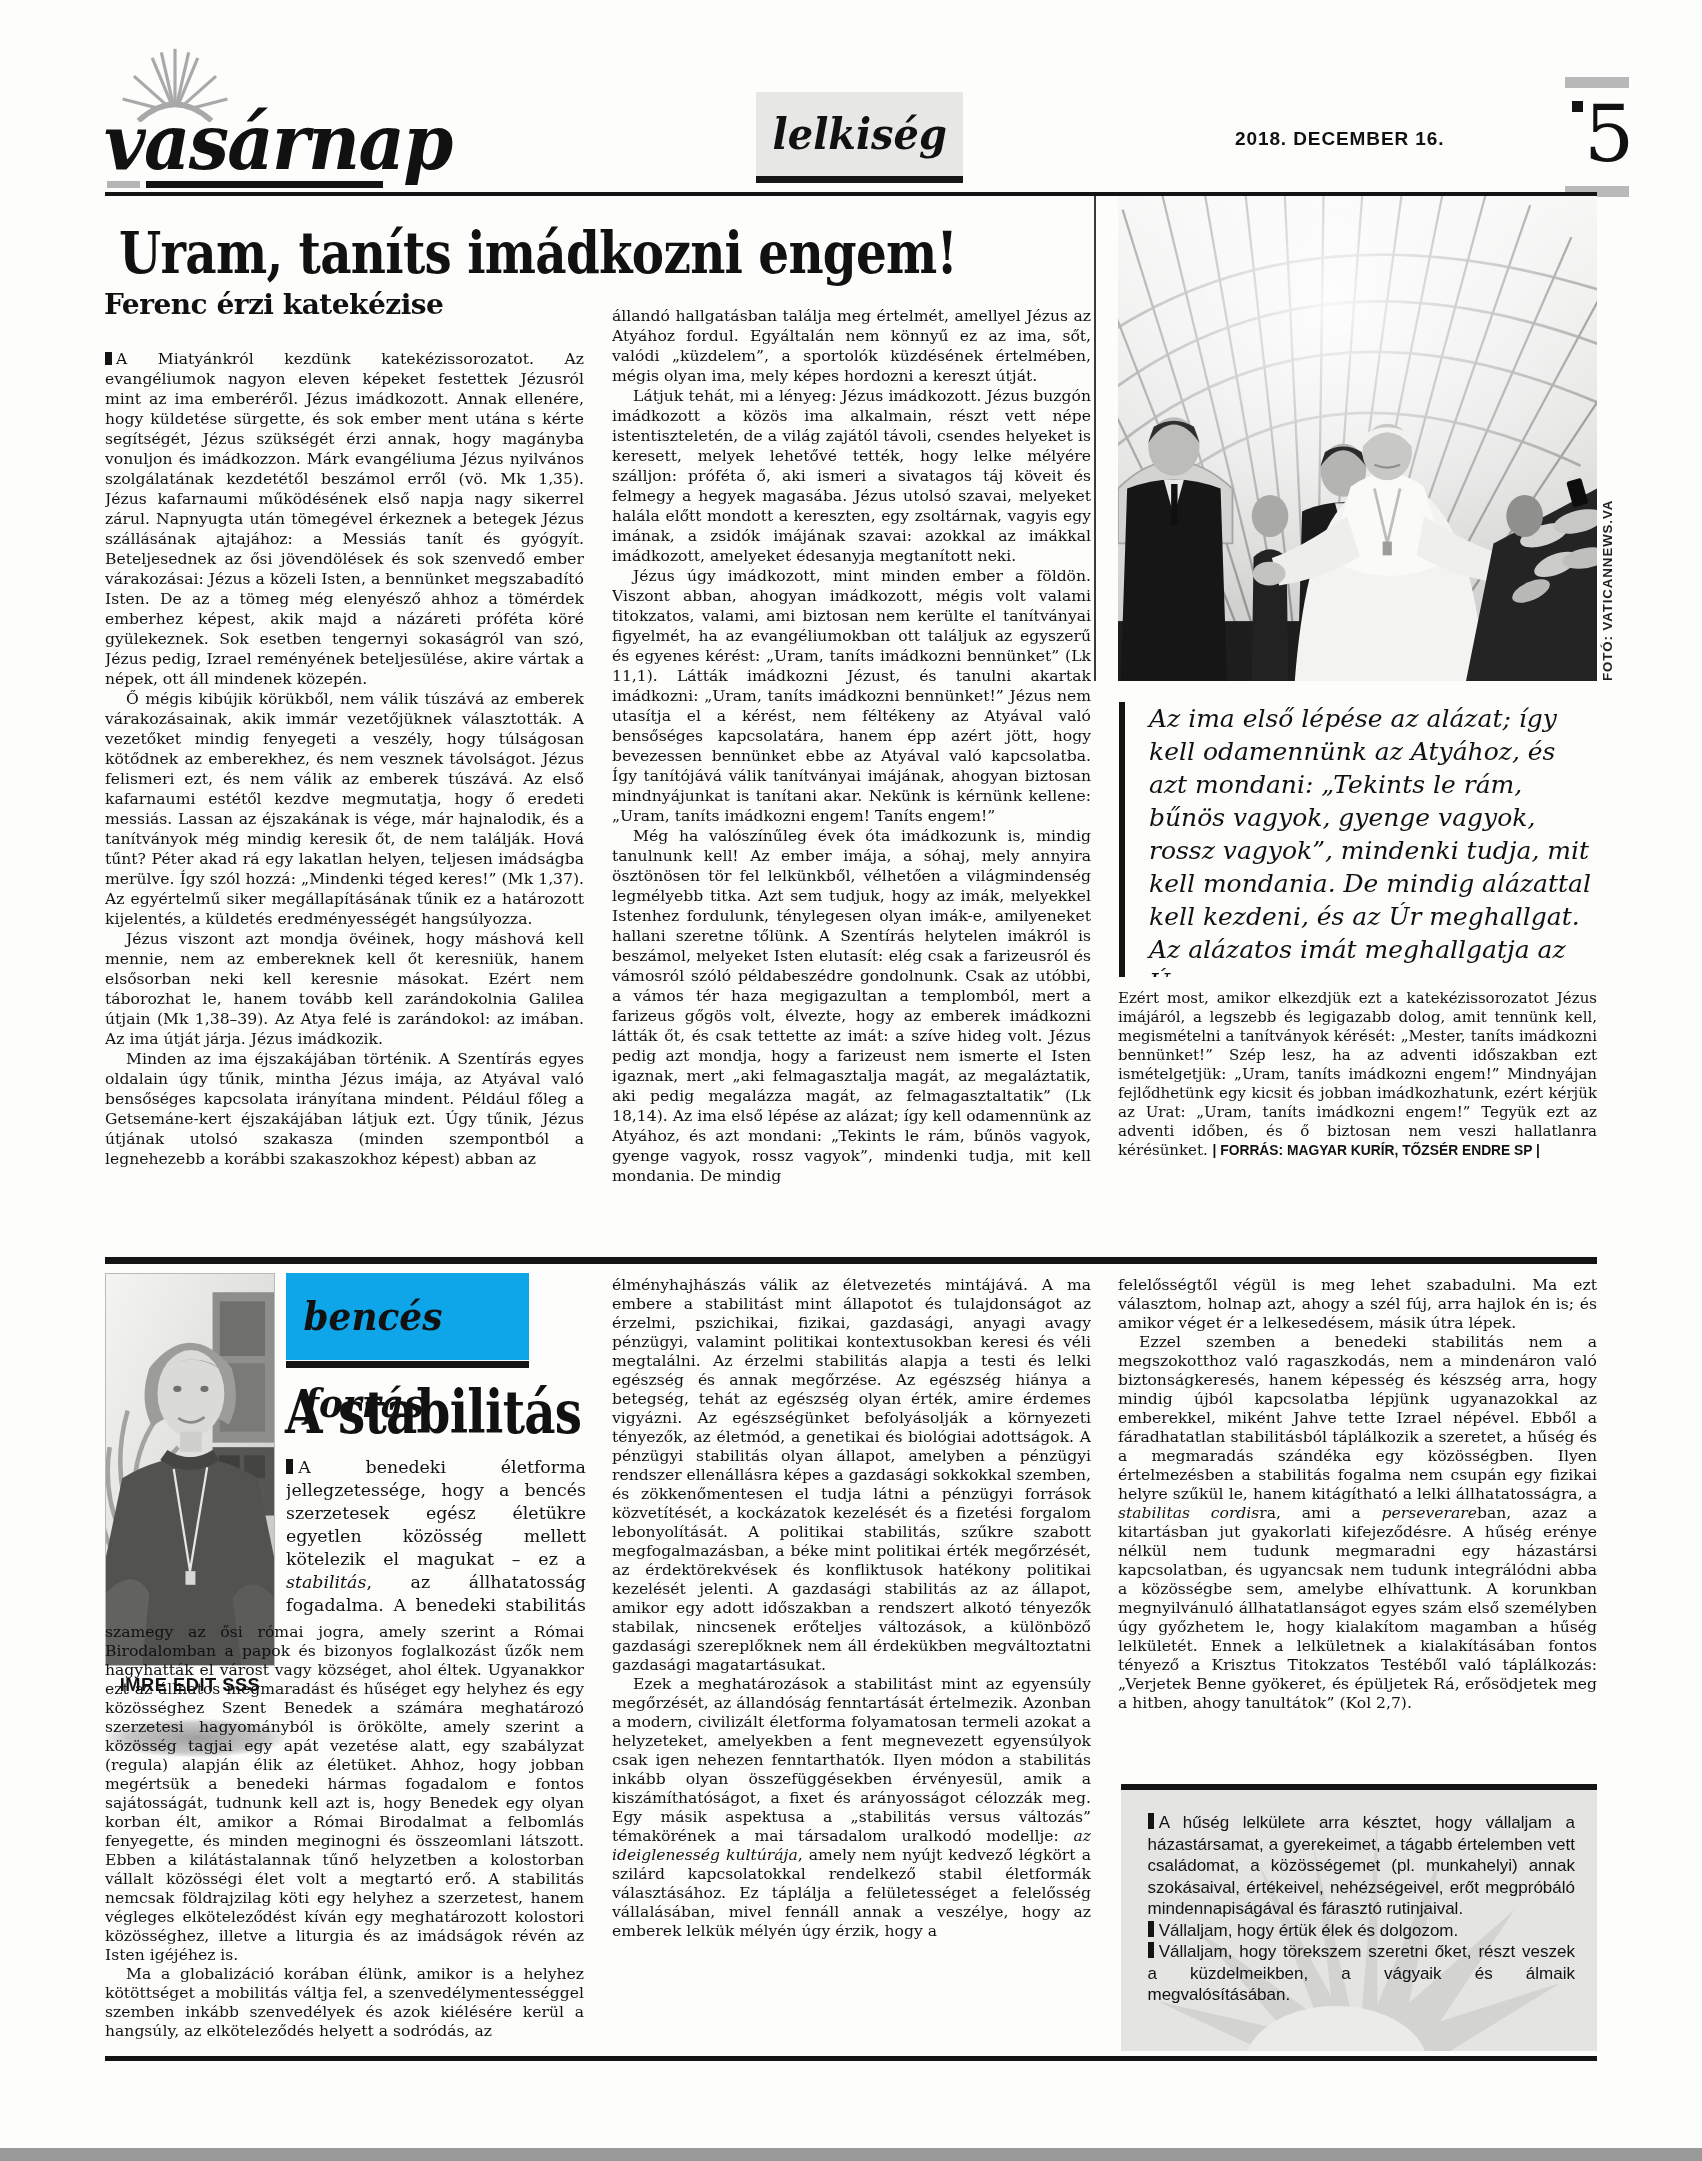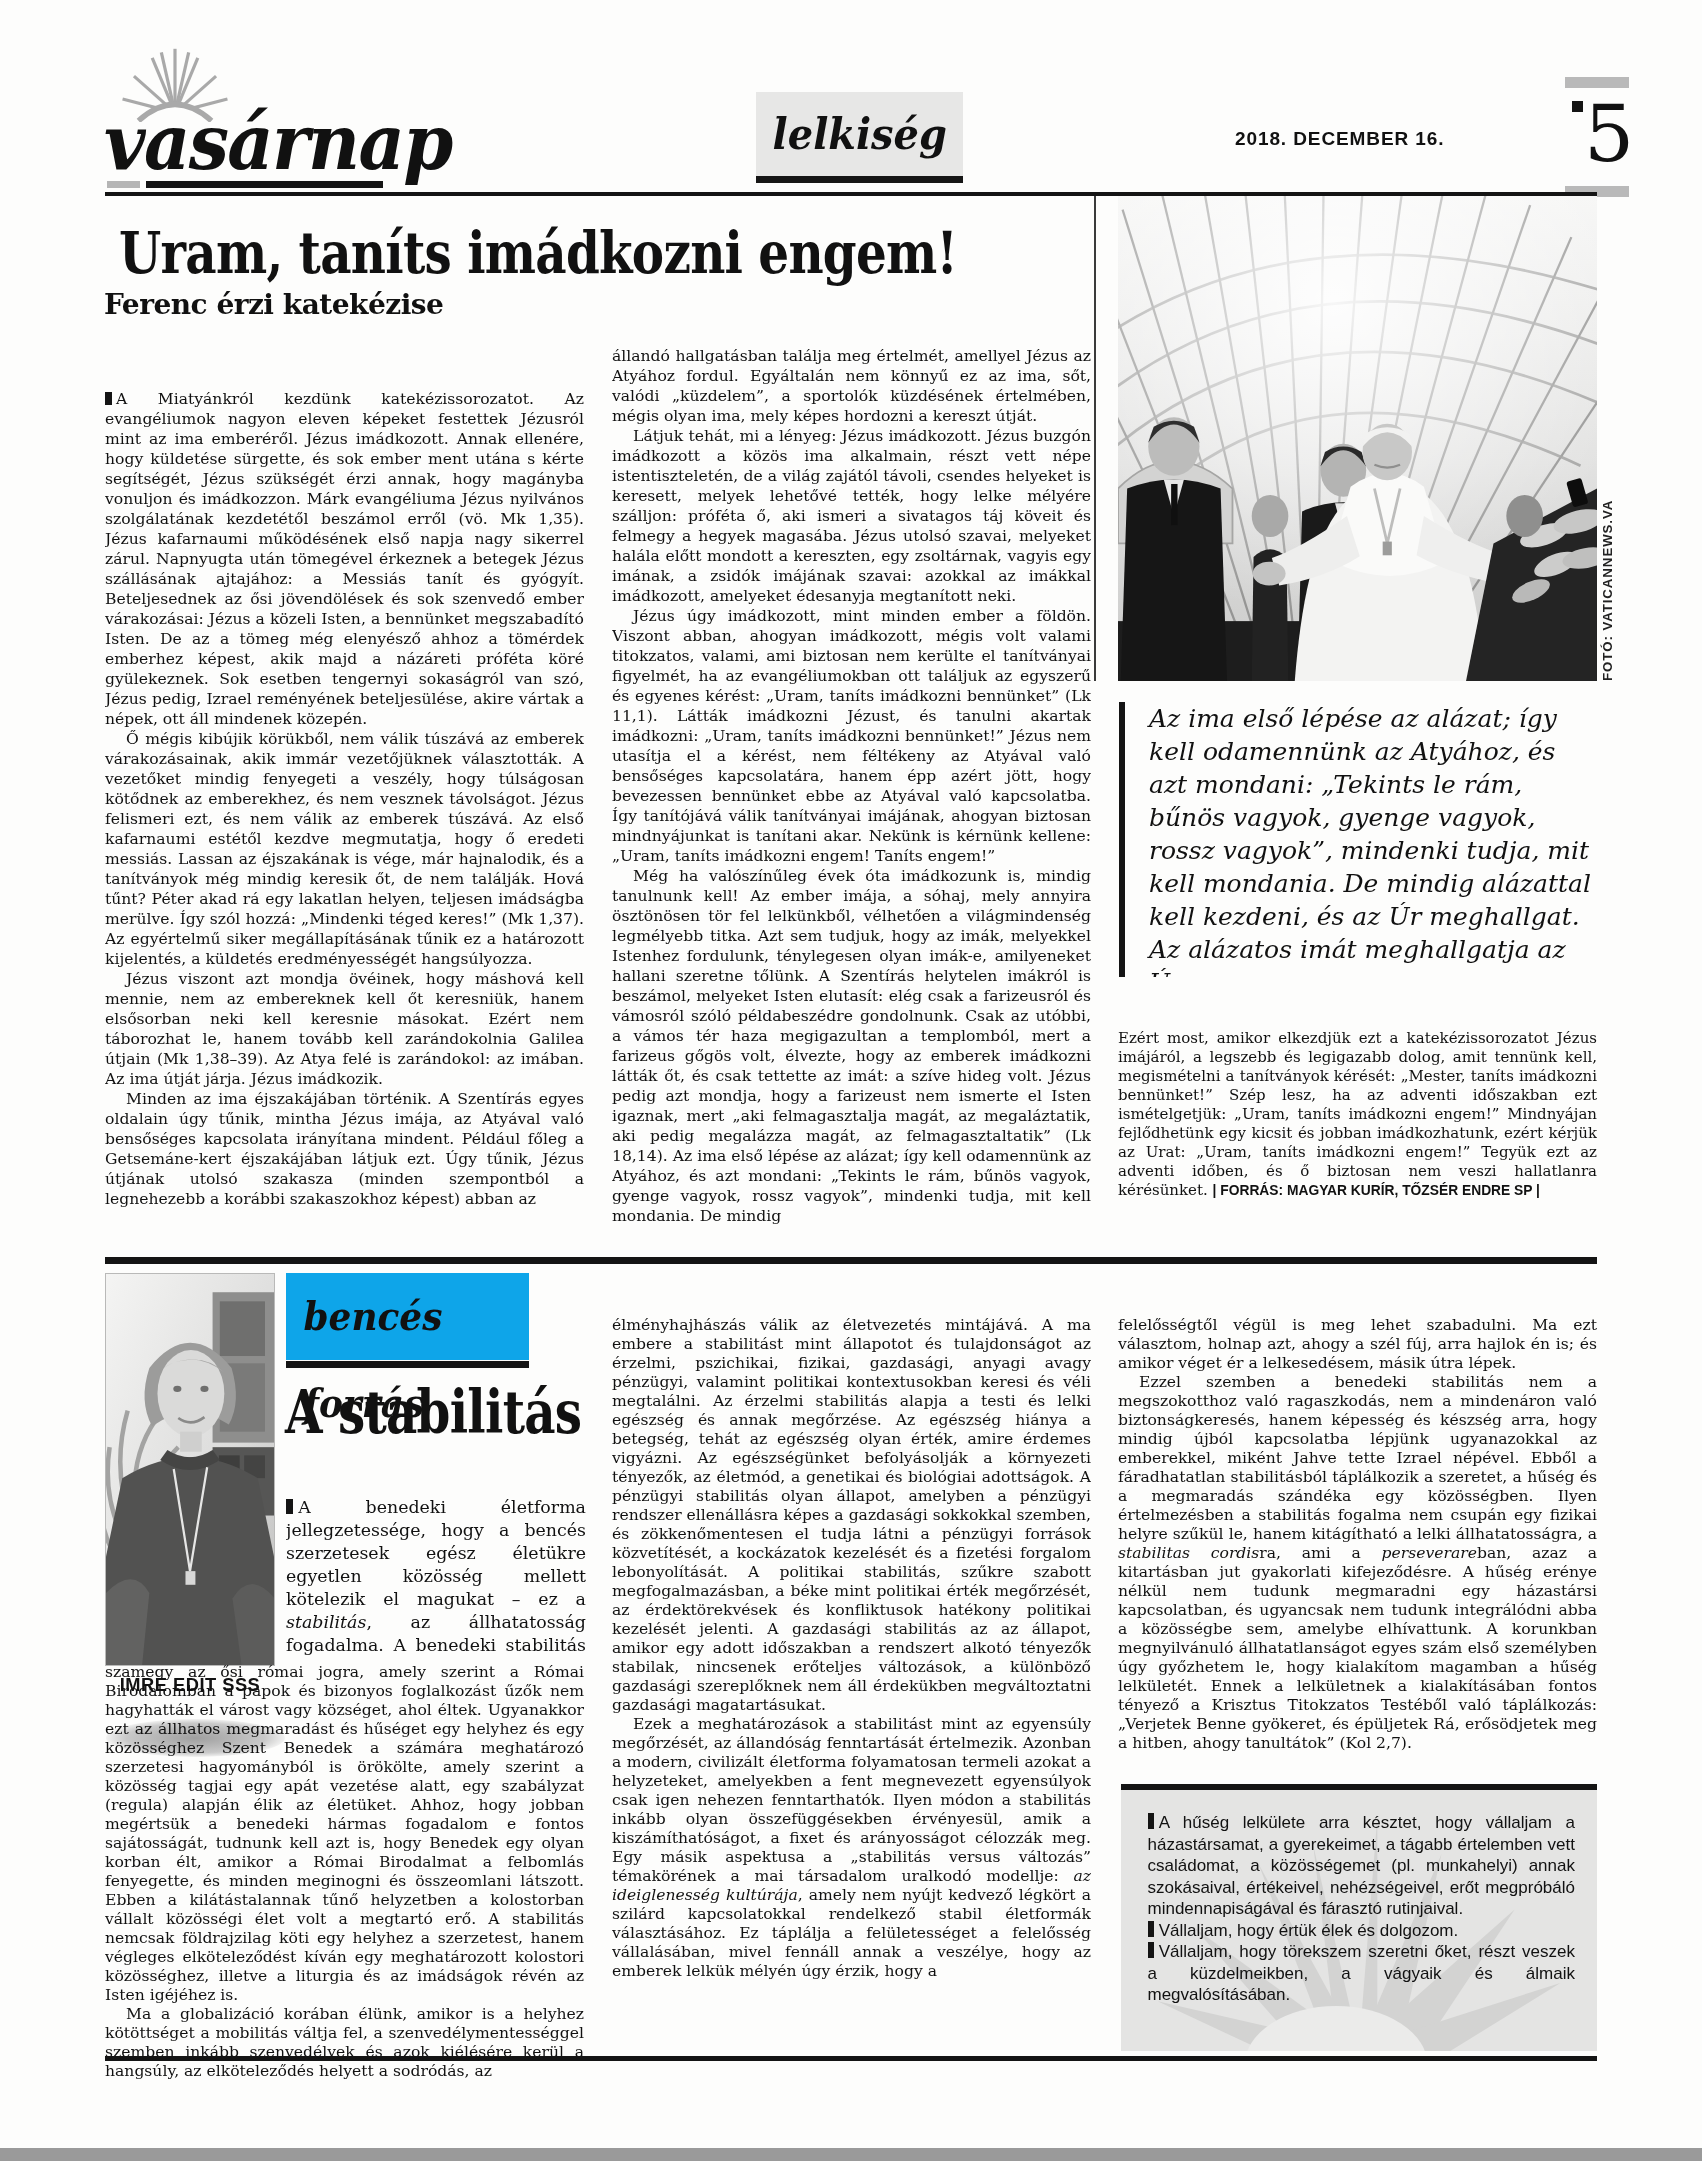--- a/index.html
+++ b/index.html
@@ -24,21 +24,21 @@
   .pn-bar{background:#b9b9b9;}
   .pn-num{font:400 79px/1 var(--serif);}
   .pn-sq{background:#141414;}
   
   .hrule{background:#141414;}
   .vrule{background:#3a3a3a;}
   
   .headline{font:700 57px/1.04 var(--serif);letter-spacing:-0.9px;white-space:nowrap;}
   .headline .cond{display:inline-block;transform:scaleX(.85);transform-origin:0 50%;}
   .kicker{font:700 28px/1.1 var(--serif);letter-spacing:-0.5px;}
-  .body-col{text-align:justify;overflow:hidden;hyphens:auto;margin-top:40px;-webkit-hyphens:auto;}
+  .body-col{text-align:justify;overflow:hidden;hyphens:auto;-webkit-hyphens:auto;}
   .body-col p{margin:0;}
   .body-col p + p{text-indent:1.35em;}
   .a1{font:400 15.6px/20px var(--serif);}
   .a1s{font:400 15px/19px var(--serif);}
   .a2{font:400 15.6px/19px var(--serif);}
   .pmark{display:inline-block;width:.42em;height:.88em;background:#141414;margin-right:.28em;vertical-align:-.08em;}
   b.srcline{font:700 .92em/1 var(--sans);letter-spacing:0;}
   .pullquote{border-left:6px solid #141414;padding-left:24px;font:italic 400 25px/33px var(--serif);text-align:left;overflow:hidden;}
   .photo-credit{font:700 13.3px/1 var(--sans);letter-spacing:0.9px;color:#222;
     writing-mode:vertical-rl;transform:rotate(180deg);text-align:left;}

